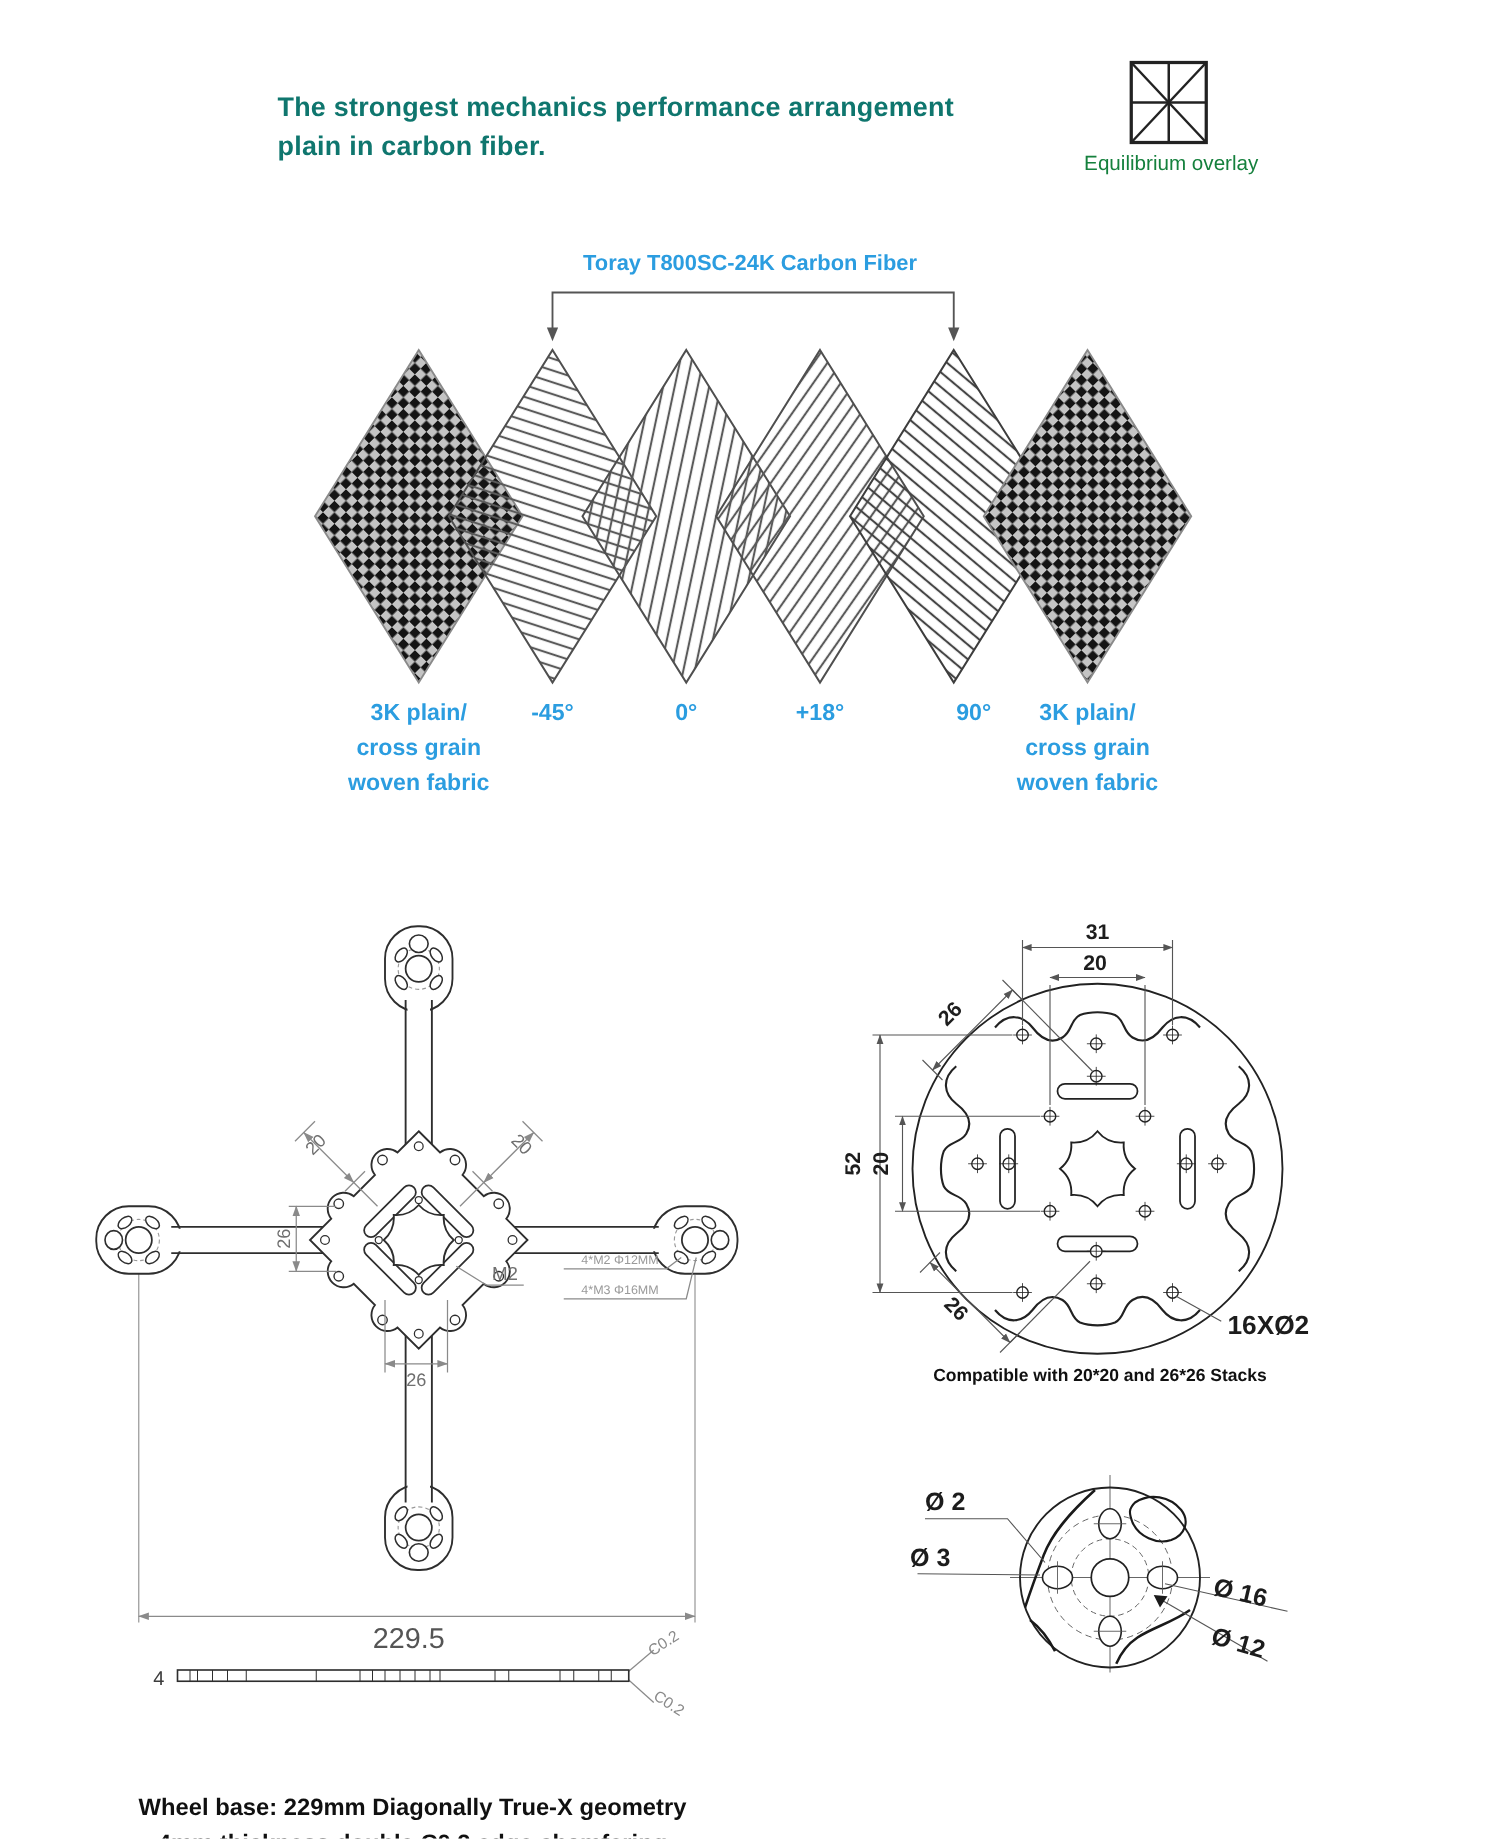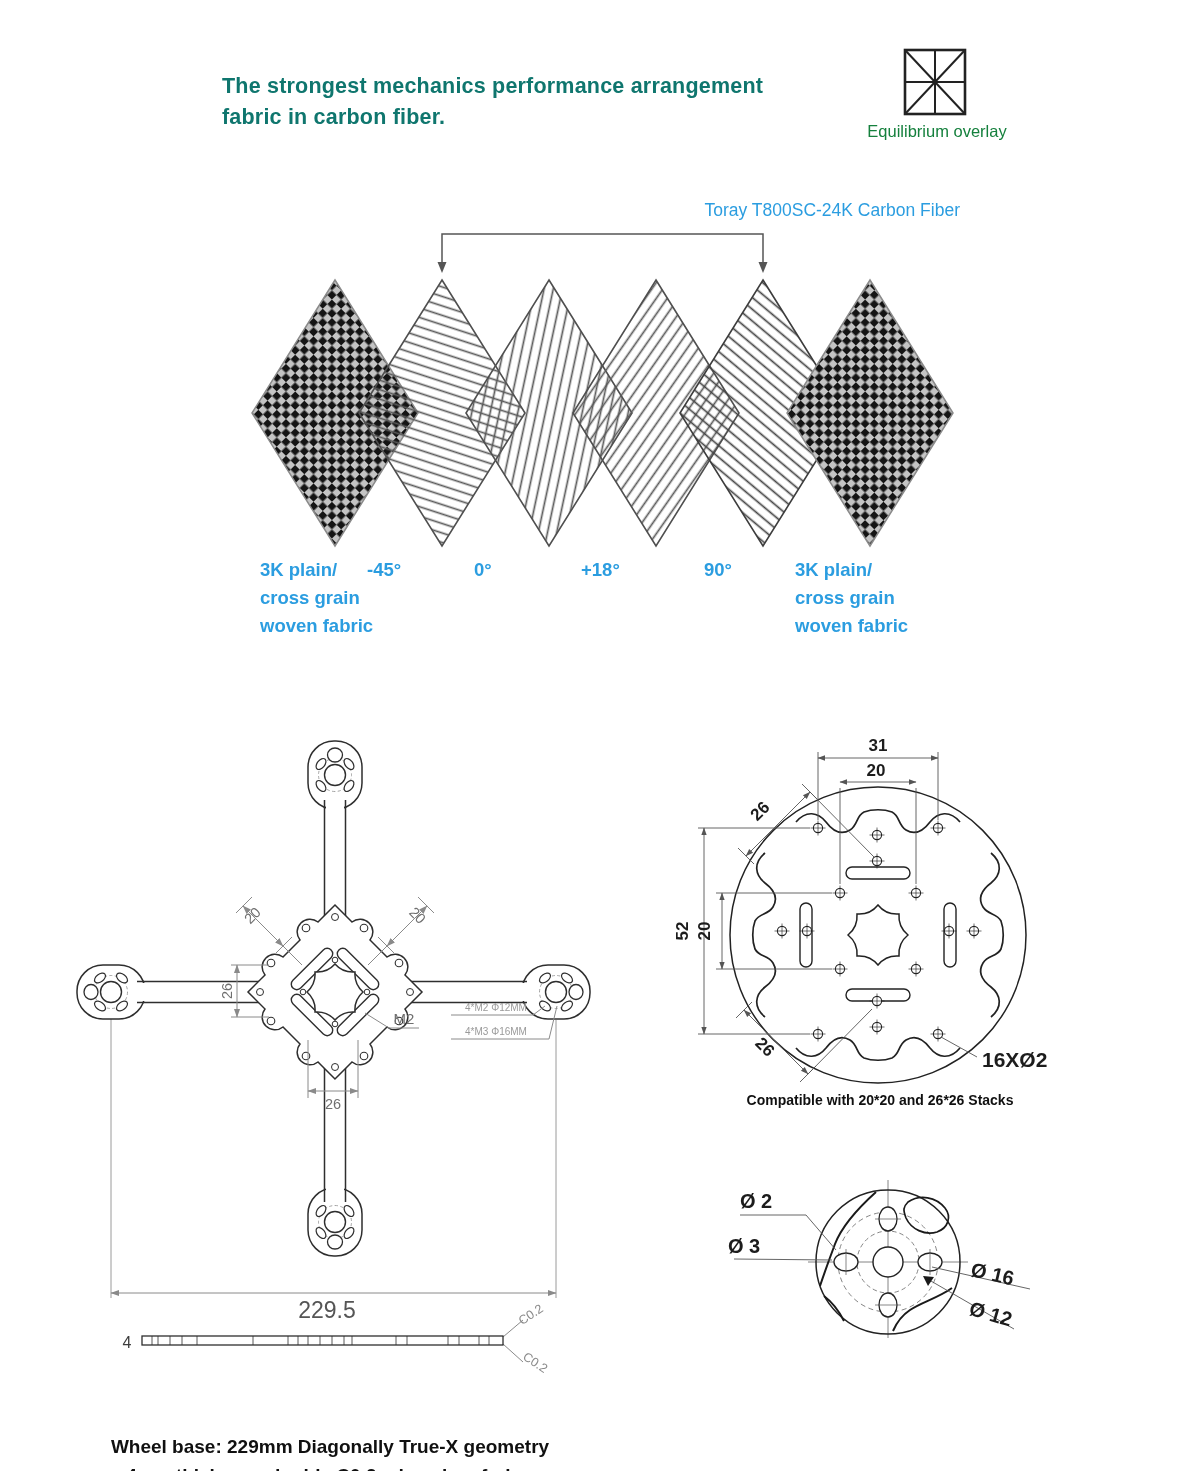--- a/index.html
+++ b/index.html
@@ -3,41 +3,41 @@
 <meta charset="utf-8">
 <style>
   html,body{margin:0;padding:0;background:#fff;}
   .canvas{position:relative;width:1200px;height:1471px;background:#fff;overflow:hidden;
           font-family:"Liberation Sans",sans-serif;}
   .abs{position:absolute;}
   .t-title{left:222px;top:44px;width:660px;font-weight:700;font-size:21.5px;line-height:31px;
            color:#0f766e;letter-spacing:.2px;margin-top:27px;}
   .eq-icon{left:903px;top:48px;}
   .eq-label{left:822px;top:122px;width:230px;text-align:center;font-size:16.5px;font-weight:500;color:#15803d;}
-  .blue-label{left:240px;top:200px;width:720px;text-align:right;font-weight:400;font-size:17.5px;color:#2B9DE0;}
+  .blue-label{left:240px;top:200px;width:720px;text-align:center;font-weight:700;font-size:17.5px;color:#2B9DE0;}
   .layup-svg{left:240px;top:226px;}
-  .layer-label{top:556px;width:150px;font-weight:700;font-size:18.5px;line-height:28px;
+  .layer-label{top:556px;width:150px;text-align:center;font-weight:700;font-size:18.5px;line-height:28px;
                color:#2B9DE0;white-space:pre-line;}
   .frame-svg{left:55px;top:710px;}
   .stack-svg{left:660px;top:718px;}
   .motor-svg{left:640px;top:1150px;}
   .caption{font-weight:700;color:#101010;text-align:center;}
   .cap-frame{left:85px;top:1384px;width:490px;font-size:19px;line-height:29px;white-space:pre-line;margin-top:48px;}
   .cap-stack{left:655px;top:1092px;width:450px;font-size:14px;}
   .cap-motor{left:645px;top:1340px;width:470px;font-size:19.5px;line-height:23px;}
   svg text{font-family:"Liberation Sans",sans-serif;}
 </style>
 </head>
 <body>
 
 <div class="canvas">
 
   <div class="abs t-title">
     <div>The strongest mechanics performance arrangement</div>
-    <div>fabric in carbon fiber.</div>
+    <div>plain in carbon fiber.</div>
   </div>
 
   <svg class="abs eq-icon" width="64" height="68" viewBox="0 0 64 68">
     <rect x="2" y="2" width="60" height="64" fill="none" stroke="#222" stroke-width="2.6"></rect>
     <line x1="2" y1="2" x2="62" y2="66" stroke="#222" stroke-width="2"></line>
     <line x1="62" y1="2" x2="2" y2="66" stroke="#222" stroke-width="2"></line>
     <line x1="32" y1="2" x2="32" y2="66" stroke="#222" stroke-width="2"></line>
     <line x1="2" y1="34" x2="62" y2="34" stroke="#222" stroke-width="2"></line>
   </svg>
   <div class="abs eq-label">Equilibrium overlay</div>

